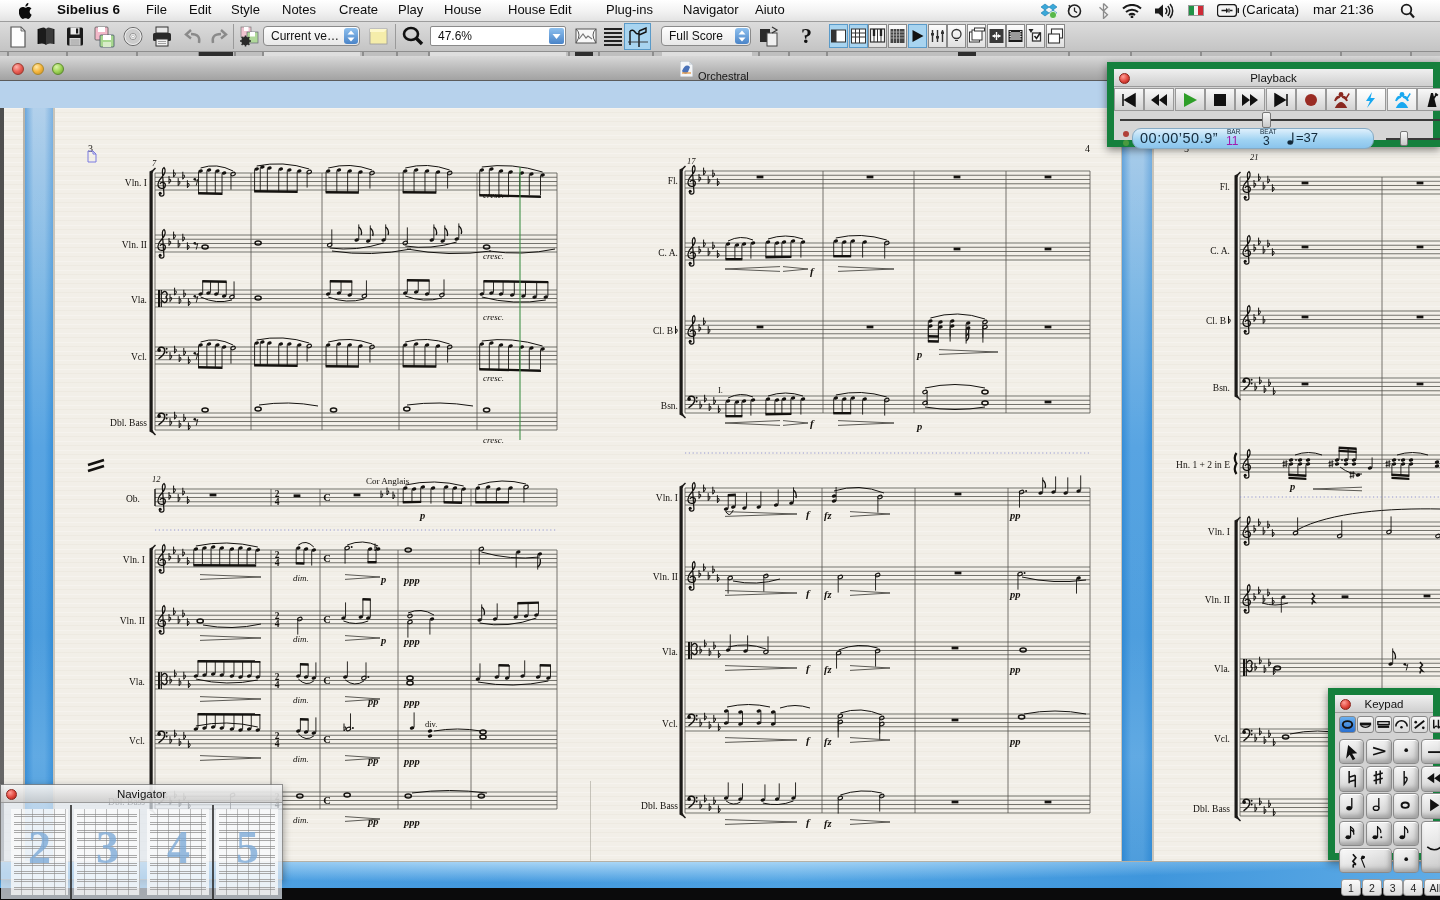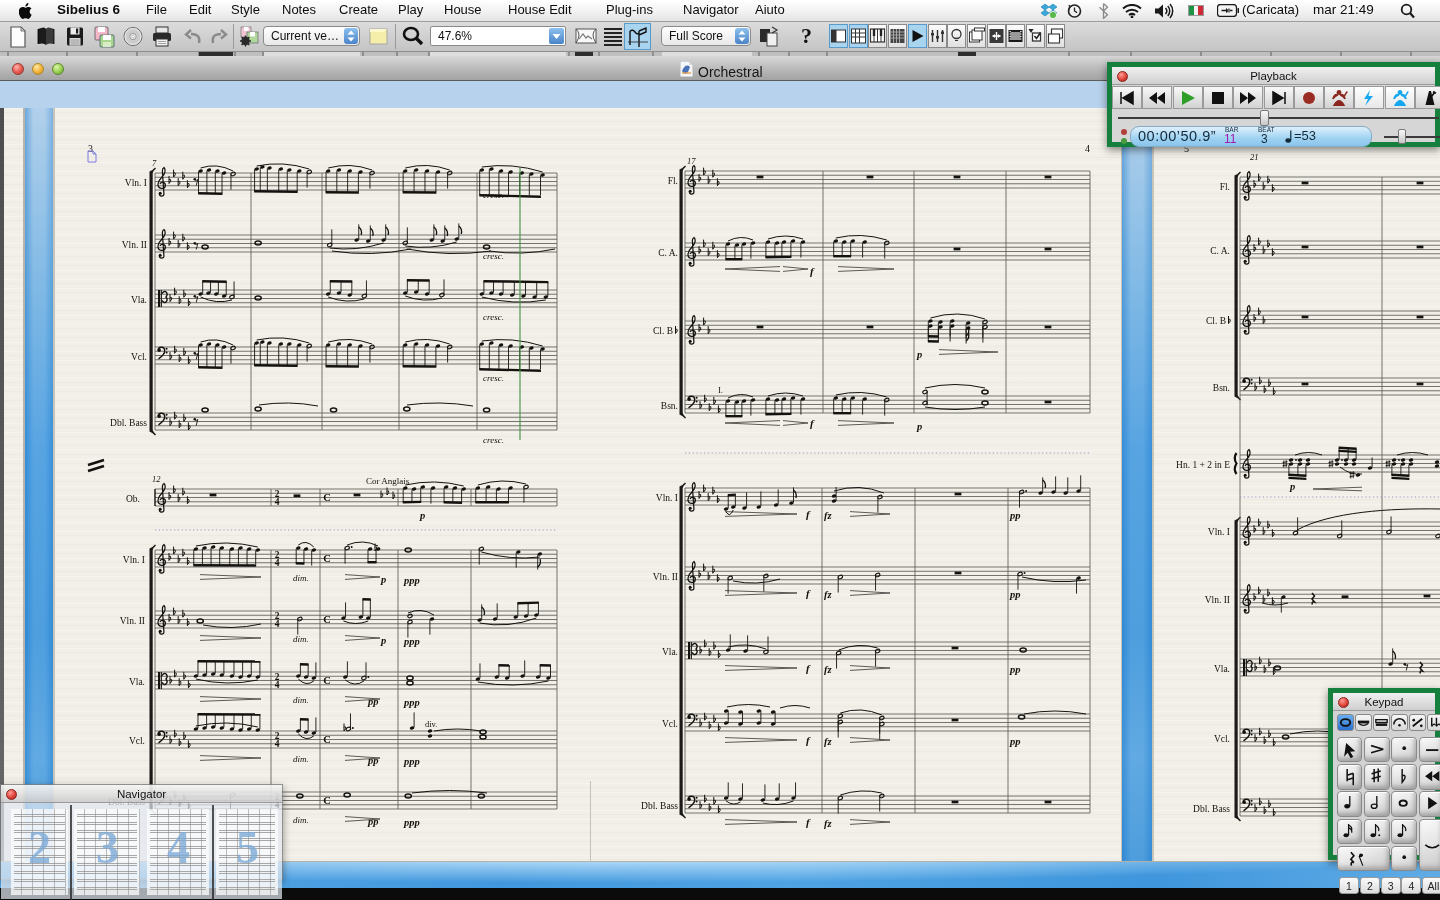--- a/index.html
+++ b/index.html
@@ -6,21 +6,21 @@
 .abs{position:absolute}
 .menubar{left:0;top:0;width:1440px;height:22px;background:linear-gradient(#ffffff,#f2f2f2 55%,#e3e3e3);border-bottom:1px solid #9d9d9d;z-index:30}
 .menubar span{position:absolute;top:2px;font-size:13px;color:#0c0c0c;white-space:pre}
 .toolbar{left:0;top:22px;width:1440px;height:29px;background:linear-gradient(#dcdcdc,#c4c4c4);z-index:20}
 .tabband{left:0;top:51px;width:1440px;height:5px;background:#8e8e8e;z-index:20}
 .titlebar{left:0;top:56px;width:1440px;height:25px;background:linear-gradient(#d8d8d8,#b9b9b9 55%,#a2a2a2);border-bottom:1px solid #5c5c5c;z-index:10}
 .tl{position:absolute;top:6.5px;width:12px;height:12px;border-radius:50%}
 .score{left:0;top:81px;width:1440px;height:819px;background:#b7d2ec;z-index:1}
 .combo{position:absolute;height:20px;background:linear-gradient(#fff,#e8e8e8);border:1px solid #8a8a8a;border-radius:4px;font-size:12px;color:#111;line-height:18px;padding-left:7px}
 .stepper{position:absolute;right:1px;top:1px;width:14px;height:16px;background:linear-gradient(#8ec0ee,#4a84c8);border-radius:3px}
-.panel{position:absolute;background:#d6d6d6;border:5px solid #15803d;box-shadow:0 3px 8px rgba(0,0,0,.45);z-index:40}
+.panel{position:absolute;background:#d6d6d6;border:7px solid #15803d;box-shadow:0 3px 8px rgba(0,0,0,.45);z-index:40}
 .ptitle{height:18px;background:linear-gradient(#f0f0f0,#cfcfcf);border-bottom:1px solid #9a9a9a;position:relative;text-align:center;font-size:11.5px;color:#111;line-height:18px}
 .closeb{position:absolute;left:5px;top:3.5px;width:11px;height:11px;border-radius:50%;background:radial-gradient(circle at 35% 30%,#ff9d96,#e0463c 55%,#9c1f16);border:0.5px solid #8a2018}
 </style></head><body>
 <div class="screen">
 
 <div class="abs menubar">
 <svg class="abs" style="left:19px;top:3px" width="14" height="16" viewBox="0 0 14 16">
         <path d="M10.7,8.6c0-2 1.7-3 1.8-3.1-1-1.4-2.5-1.6-3-1.6-1.3-.1-2.5.75-3.1.75-.6,0-1.6-.73-2.7-.7-1.4,0-2.6.8-3.3,2-1.4,2.4-.36,6 1,8 .66.96 1.45,2 2.5,2 1,0 1.4-.65 2.6-.65 1.2,0 1.55.65 2.6.63 1.1,0 1.8-.98 2.4-1.95.77-1.1 1.1-2.2 1.1-2.26 0,0-2-.77-2-3.1zM8.6,2.5c.53-.65.9-1.55.8-2.5-.77.03-1.7.5-2.25 1.16-.5.57-.93,1.5-.8,2.4.85.07 1.72-.44 2.25-1.1z" fill="#0c0c0c"></path>
       </svg>
 <span style="left:57px;font-weight:bold;font-size:13.5px">Sibelius 6</span>
@@ -29,21 +29,21 @@
       <span style="left:231px">Style</span>
 <span style="left:282px">Notes</span>
       <span style="left:339px">Create</span>
       <span style="left:398px">Play</span>
 <span style="left:444px">House</span>
       <span style="left:508px">House Edit</span>
       <span style="left:606px">Plug-ins</span>
 <span style="left:683px">Navigator</span>
       <span style="left:755px">Aiuto</span>
 <span style="left:1242px">(Caricata)</span>
-<span style="left:1313px;font-size:13.5px">mar 21:49</span>
+<span style="left:1313px;font-size:13.5px">mar 21:36</span>
 <svg class="abs" style="left:1041px;top:3px" width="17" height="16" viewBox="0 0 17 16">
         <path d="M4,1l4,3-4,3-4-3z M12,1l4,3-4,3-4-3z M4,7l4,3-4,3-4-3z M12,7l4,3-4,3-4-3z" fill="#3aa8d8" stroke="#1a7ab0" stroke-width="0.6"></path>
         <circle cx="12" cy="12" r="3.6" fill="#58b84a" stroke="#fff" stroke-width="0.8"></circle>
       </svg>
       <svg class="abs" style="left:1066px;top:3px" width="17" height="16" viewBox="0 0 17 16">
         <circle cx="8.5" cy="8" r="6" fill="none" stroke="#222" stroke-width="1.6"></circle>
         <path d="M8.5,4.5V8l2.6,1.6" stroke="#222" stroke-width="1.3" fill="none"></path>
         <path d="M2.5,8a6,6 0 0,1 2,-4.4 l-1.8,-1.2" stroke="#222" stroke-width="1.4" fill="none"></path>
       </svg>
       <svg class="abs" style="left:1098px;top:3px" width="11" height="16" viewBox="0 0 11 16">
@@ -269,21 +269,21 @@
 <div class="abs titlebar">
 <div class="tl" style="left:12px;background:radial-gradient(circle at 35% 30%,#ffb3ad,#ea5f55 50%,#b8352b);border:0.5px solid #9a3a30"></div>
 <div class="tl" style="left:32px;background:radial-gradient(circle at 35% 30%,#ffe9a8,#f5b63e 50%,#c68a1e);border:0.5px solid #ad8a2a"></div>
 <div class="tl" style="left:52px;background:radial-gradient(circle at 35% 30%,#d8f5a8,#9fd356 50%,#5e9a28);border:0.5px solid #5e8a30"></div>
 <svg class="abs" style="left:680px;top:4.5px" width="13" height="16" viewBox="0 0 13 16">
         <path d="M0,0h9l4,4v12h-13z" fill="#f4f6f8" stroke="#9aa2aa" stroke-width="0.8"></path>
         <path d="M9,0l4,4h-4z" fill="#d8dee4"></path>
         <path d="M2,10c2-5 5-7 8-4l-2,5c-2,3-4,2-6-1z" fill="#4a72b8"></path>
         <path d="M2,12h9" stroke="#e8a050" stroke-width="1.4"></path>
       </svg>
-<div class="abs" style="left:698px;top:8px;font-size:14px;color:#161616">Orchestral</div>
+<div class="abs" style="left:698px;top:14px;font-size:11px;color:#161616">Orchestral</div>
 </div>
 
 <div class="abs score">
 
 <div class="abs" style="left:0;top:27px;width:1440px;height:754px;background:#f2efe8"></div>
 <div class="abs" style="left:0;top:27px;width:1440px;height:754px;background:repeating-linear-gradient(180deg,rgba(255,255,255,0.28) 0 1px,rgba(0,0,0,0) 1px 4px,rgba(222,216,202,0.22) 4px 5px,rgba(0,0,0,0) 5px 9px)"></div>
 <div class="abs" style="left:0;top:0;width:1440px;height:27px;background:#b7d2ec"></div>
 <div class="abs" style="left:25px;top:27px;width:28px;height:754px;background:linear-gradient(90deg,rgba(35,125,205,0.45),rgba(255,255,255,0.10) 30% 70%,rgba(35,125,205,0.32)),linear-gradient(180deg,#a9cbe9,#6fb0e2 25%,#459adf 45%,#3a93da 70%,#4fa0e0 86%,#3a92d8)"></div>
 <div class="abs" style="left:1122px;top:27px;width:30px;height:754px;background:linear-gradient(90deg,rgba(35,125,205,0.45),rgba(255,255,255,0.10) 30% 70%,rgba(35,125,205,0.32)),linear-gradient(180deg,#a9cbe9,#6fb0e2 25%,#459adf 45%,#3a93da 70%,#4fa0e0 86%,#3a92d8)"></div>
 <div class="abs" style="left:0;top:27px;width:4px;height:792px;background:linear-gradient(#4e4e4e,#5a5a5a 60%,#6e6e6e)"></div>
@@ -1508,21 +1508,21 @@
       <div class="abs" style="left:18px;top:59px;width:242px;height:21px;border-radius:9px;background:linear-gradient(#dff0fc,#9ed2f2 60%,#8ac4ec);border:1px solid #85aac4"></div>
       <div class="abs" style="left:26px;top:60.5px;font-size:14.5px;color:#13293a;letter-spacing:0.5px">00:00’50.9”</div>
       <div class="abs" style="left:113px;top:59px;font-size:6.5px;color:#13293a">BAR</div>
       <div class="abs" style="left:112px;top:65px;font-size:12px;color:#a21caf">11</div>
       <div class="abs" style="left:146px;top:59px;font-size:6.5px;color:#13293a">BEAT</div>
       <div class="abs" style="left:149px;top:65px;font-size:12px;color:#13293a">3</div>
       <svg class="abs" style="left:173px;top:62px" width="40" height="16" viewBox="0 0 40 16">
         <ellipse cx="3.2" cy="11.5" rx="2.8" ry="2.2" fill="#13293a"></ellipse>
         <path d="M5.8,11.5V1.5" stroke="#13293a" stroke-width="1.2"></path>
       </svg>
-      <div class="abs" style="left:182px;top:61px;font-size:13px;color:#13293a">=53</div>
+      <div class="abs" style="left:182px;top:61px;font-size:13px;color:#13293a">=37</div>
       <div class="abs" style="left:9px;top:62px;width:6px;height:6px;border-radius:50%;background:#b04038"></div>
       <div class="abs" style="left:9px;top:71px;width:6px;height:6px;border-radius:50%;background:#4a9a40"></div>
       <div class="abs" style="left:272px;top:69px;width:58px;height:1.5px;background:#3a3a3a"></div>
       <div class="abs" style="left:286px;top:62px;width:8px;height:15px;background:linear-gradient(#f8f8f8,#c8c8c8);border:1px solid #777;border-radius:2px"></div>
     </div>
 
 <div class="abs" style="left:0;top:784px;width:283px;height:96px;border:1px solid rgba(120,120,120,0.8);box-shadow:0 3px 8px rgba(0,0,0,.4);z-index:40">
       <div class="ptitle" style="background:linear-gradient(rgba(245,245,245,0.92),rgba(205,205,205,0.92))"><div class="closeb"></div>Navigator</div>
       <div class="abs" style="left:0;top:18px;width:281px;height:96px;background:rgba(225,232,240,0.72)"></div>
       <div class="abs" style="left:10px;top:24px;width:57px;height:86px;background:rgba(252,252,252,0.75)"></div>

